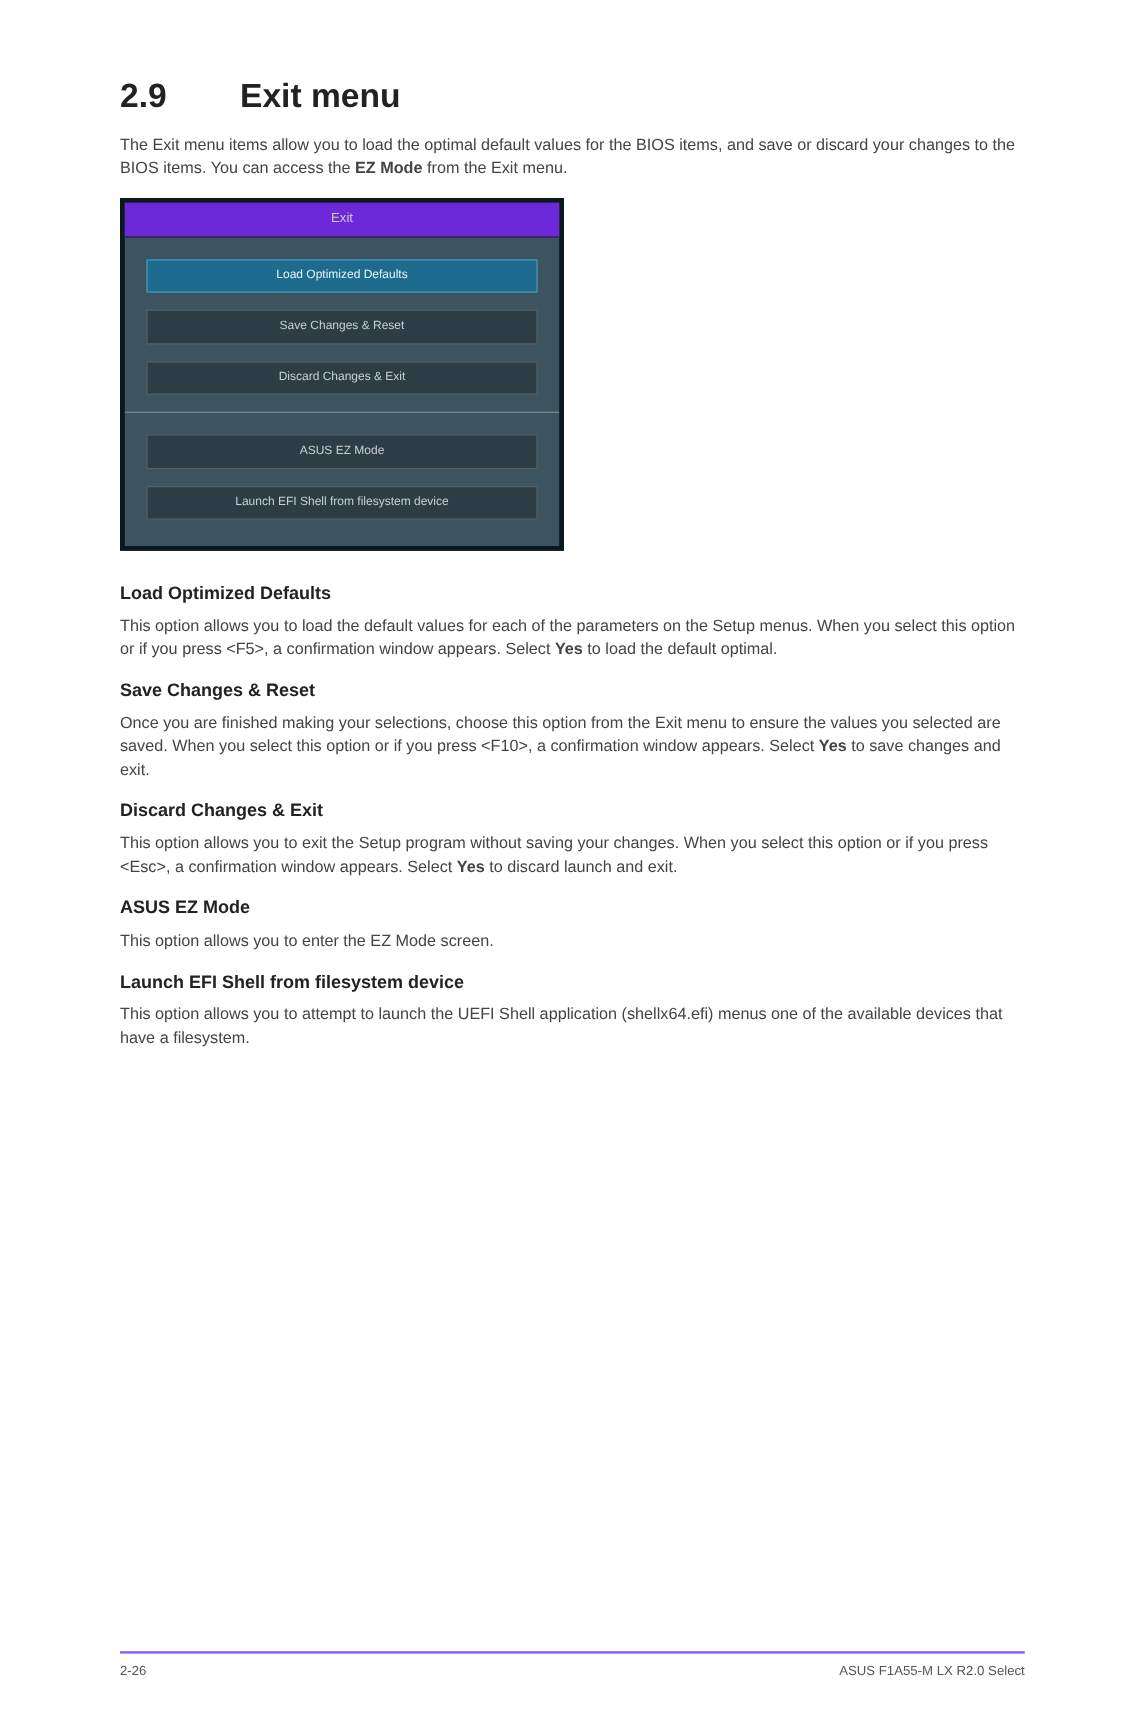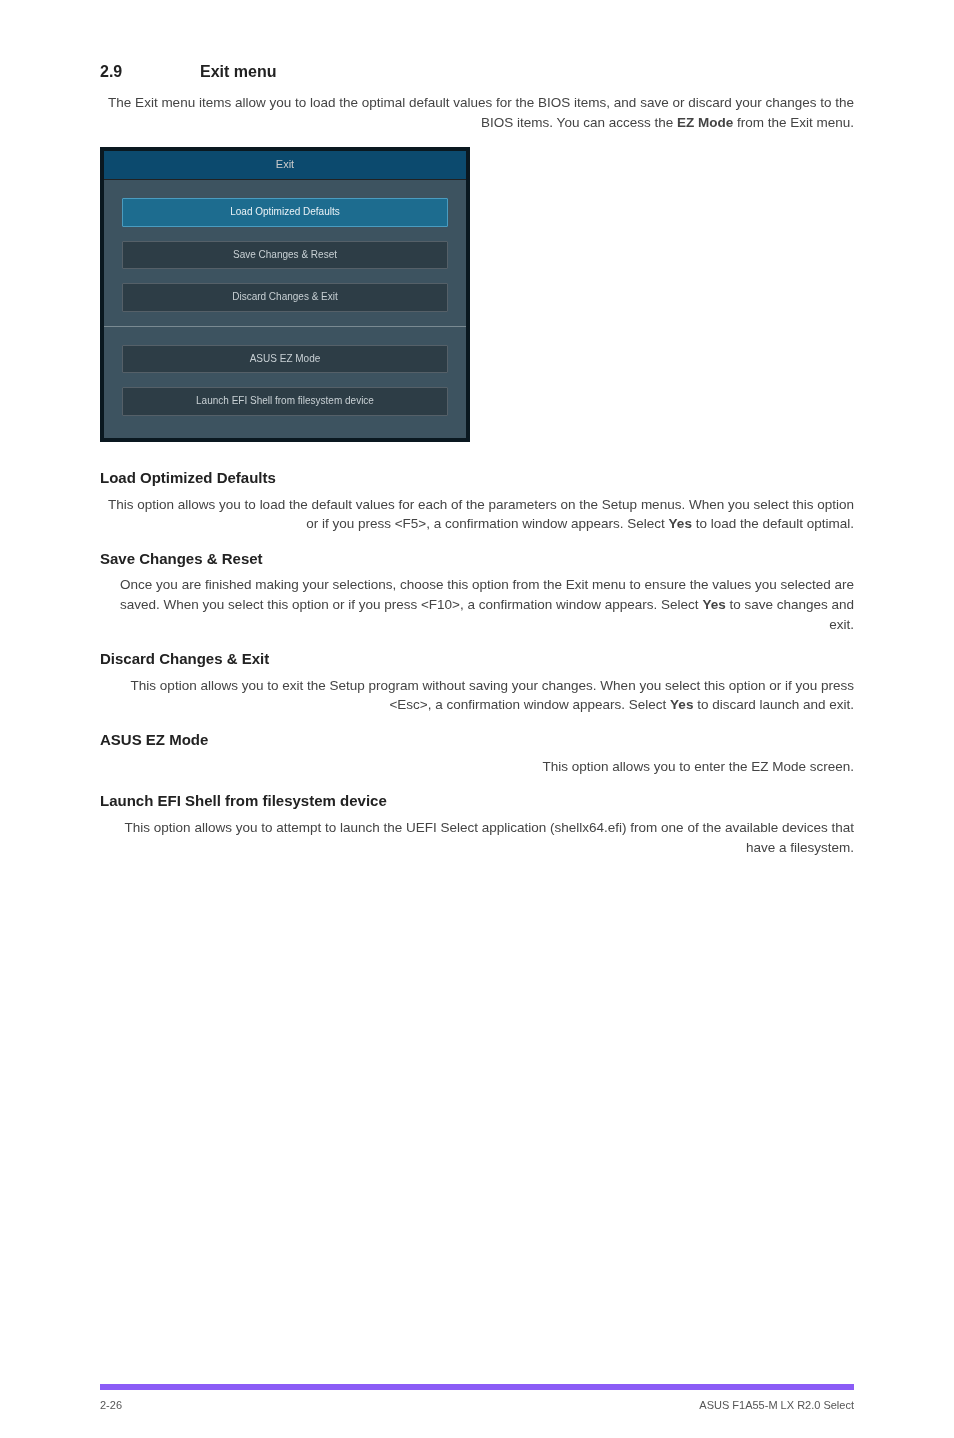--- a/index.html
+++ b/index.html
@@ -13,42 +13,42 @@
       width: 954px;
       margin: 0 auto;
       padding: 60px 100px 40px 100px;
       color: #333;
       font-size: 13.5px;
       line-height: 1.45;
       position: relative;
       min-height: 1438px;
     }
     .section-title {
-      font-size: 16px;
+      font-size: 28px;
       font-weight: bold;
       color: #222;
       margin-bottom: 10px;
     }
     .section-num {
       display: inline-block;
       width: 100px;
     }
     .intro-text {
       margin-bottom: 15px;
       color: #444;
     }
     .intro-text b { font-weight: bold; }
     .bios-panel {
       width: 370px;
       background: #3d5360;
       border: 4px solid #0a1820;
       margin-bottom: 25px;
     }
     .exit-header {
-      background: #0c4a6e;
+      background: #6d28d9;
       color: #ccc;
       text-align: center;
       font-size: 11px;
       font-family: Arial, sans-serif;
       padding: 6px 0;
       border-bottom: 1px solid #222;
     }
     .bios-section {
       padding: 18px 18px 10px 18px;
     }
@@ -76,29 +76,28 @@
     h3 {
       font-size: 15px;
       font-weight: bold;
       color: #222;
       margin-top: 14px;
       margin-bottom: 6px;
     }
     p {
       color: #444;
       margin-bottom: 4px;
-      text-align: right;
     }
     p b { font-weight: bold; }
     .footer {
       position: absolute;
-      bottom: 24px;
+      bottom: 36px;
       left: 100px;
       right: 100px;
-      border-top: 6px solid #8b5cf6;
+      border-top: 2px solid #8b5cf6;
       padding-top: 8px;
       display: flex;
       justify-content: space-between;
       font-size: 11px;
       color: #555;
     }
   </style>
 </head>
 <body>
 
@@ -135,18 +134,18 @@
 
 <h3>Discard Changes &amp; Exit</h3>
 <p>
   <span>This option allows you to exit the Setup program without saving your changes. When you select this option or if you press &lt;Esc&gt;, a confirmation window appears. Select </span><b>Yes</b><span> to discard launch and exit.</span>
 </p>
 
 <h3>ASUS EZ Mode</h3>
 <p>This option allows you to enter the EZ Mode screen.</p>
 
 <h3>Launch EFI Shell from filesystem device</h3>
-<p>This option allows you to attempt to launch the UEFI Select application (shellx64.efi) from one of the available devices that have a filesystem.</p>
+<p>This option allows you to attempt to launch the UEFI Shell application (shellx64.efi) menus one of the available devices that have a filesystem.</p>
 
 <div class="footer">
   <span>2-26</span>
   <span>ASUS F1A55-M LX R2.0 Select</span>
 </div>
 
 </body></html>

